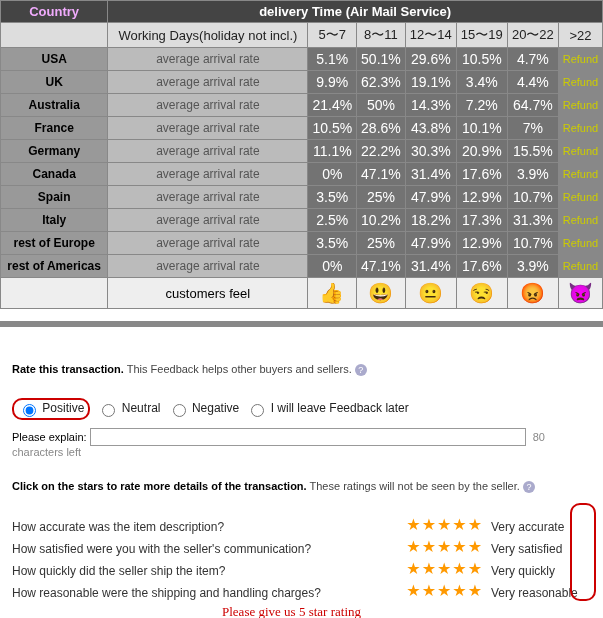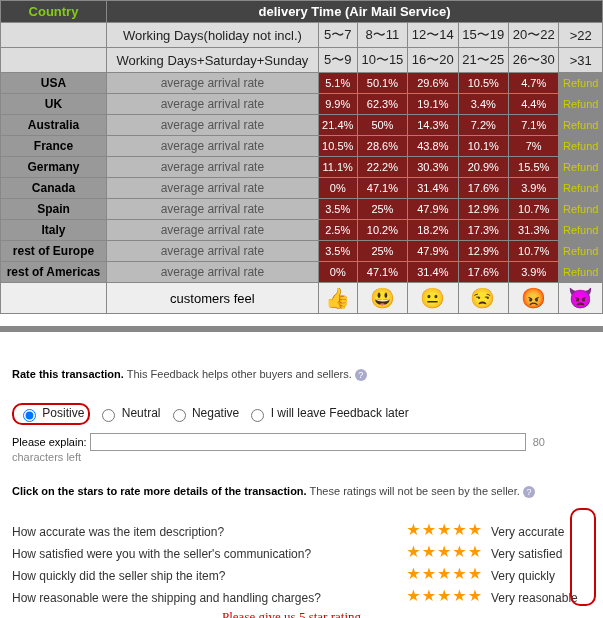--- a/index.html
+++ b/index.html
@@ -1,24 +1,24 @@
 <!DOCTYPE html>
 <html><head>
 <meta charset="utf-8">
 <style>
 body{margin:0;font-family:Arial,sans-serif;font-size:11px;background:#fff;width:603px}
 table{border-collapse:collapse;width:100%}
 .delivery-table{border:1px solid #888}
 .delivery-table th,.delivery-table td{border:1px solid #888;text-align:center;padding:3px 2px}
-.hdr-country{background:#444;color:#84cc16;font-weight:bold;font-size:13px;padding:6px}
+.hdr-country{background:#444;color:#f0abfc;font-weight:bold;font-size:13px;padding:6px}
 .hdr-delivery{background:#444;color:#fff;font-weight:bold;font-size:13px;padding:6px}
 .sub-hdr{background:#ddd;color:#222;font-size:13px;padding:4px 2px}
 .country-cell{background:#999;color:#000;font-weight:bold;padding:4px;font-size:12px}
 .rate-cell{background:#bbb;color:#555;padding:4px;font-size:12px}
-.data-cell{background:#7f1d1d;color:#fff;padding:4px;font-size:11px}
+.data-cell{background:#737373;color:#fff;padding:4px;font-size:14px}
 .refund-cell{background:#888;color:#cc0;font-size:11px;padding:4px}
 .feel-cell{background:#eee;font-size:13px;padding:6px;font-weight:normal}
 .emoji-cell{background:#eee;padding:4px;font-size:20px}
 .section-divider{height:6px;background:#888;margin:12px 0 8px}
 .feedback{padding:6px 12px}
 .feedback-line{margin:22px 0;color:#444}
 .feedback-line b{color:#000}
 .help-icon{display:inline-block;width:12px;height:12px;border-radius:50%;background:#aac;color:#fff;font-size:9px;line-height:12px;text-align:center}
 .radio-row{margin:6px 0}
 .radio-opt{display:inline-block;margin-right:4px;font-size:12px;color:#222}
@@ -50,30 +50,20 @@
 <tr>
   <td class="sub-hdr"></td>
   <td class="sub-hdr">Working Days(holiday not incl.)</td>
   <td class="sub-hdr">5〜7</td>
   <td class="sub-hdr">8〜11</td>
   <td class="sub-hdr">12〜14</td>
   <td class="sub-hdr">15〜19</td>
   <td class="sub-hdr">20〜22</td>
   <td class="sub-hdr">&gt;22</td>
 </tr>
-<tr>
-  <td class="sub-hdr"></td>
-  <td class="sub-hdr">Working Days+Saturday+Sunday</td>
-  <td class="sub-hdr">5〜9</td>
-  <td class="sub-hdr">10〜15</td>
-  <td class="sub-hdr">16〜20</td>
-  <td class="sub-hdr">21〜25</td>
-  <td class="sub-hdr">26〜30</td>
-  <td class="sub-hdr">&gt;31</td>
-</tr>
 </tbody>
     <tbody id="data-rows">
       <tr>
         <td class="country-cell">USA</td>
         <td class="rate-cell">average arrival rate</td>
         <td class="data-cell">5.1%</td>
         <td class="data-cell">50.1%</td>
         <td class="data-cell">29.6%</td>
         <td class="data-cell">10.5%</td>
         <td class="data-cell">4.7%</td>
@@ -89,21 +79,21 @@
         <td class="data-cell">4.4%</td>
         <td class="refund-cell">Refund</td>
       </tr>
       <tr>
         <td class="country-cell">Australia</td>
         <td class="rate-cell">average arrival rate</td>
         <td class="data-cell">21.4%</td>
         <td class="data-cell">50%</td>
         <td class="data-cell">14.3%</td>
         <td class="data-cell">7.2%</td>
-        <td class="data-cell">7.1%</td>
+        <td class="data-cell">64.7%</td>
         <td class="refund-cell">Refund</td>
       </tr>
       <tr>
         <td class="country-cell">France</td>
         <td class="rate-cell">average arrival rate</td>
         <td class="data-cell">10.5%</td>
         <td class="data-cell">28.6%</td>
         <td class="data-cell">43.8%</td>
         <td class="data-cell">10.1%</td>
         <td class="data-cell">7%</td>

